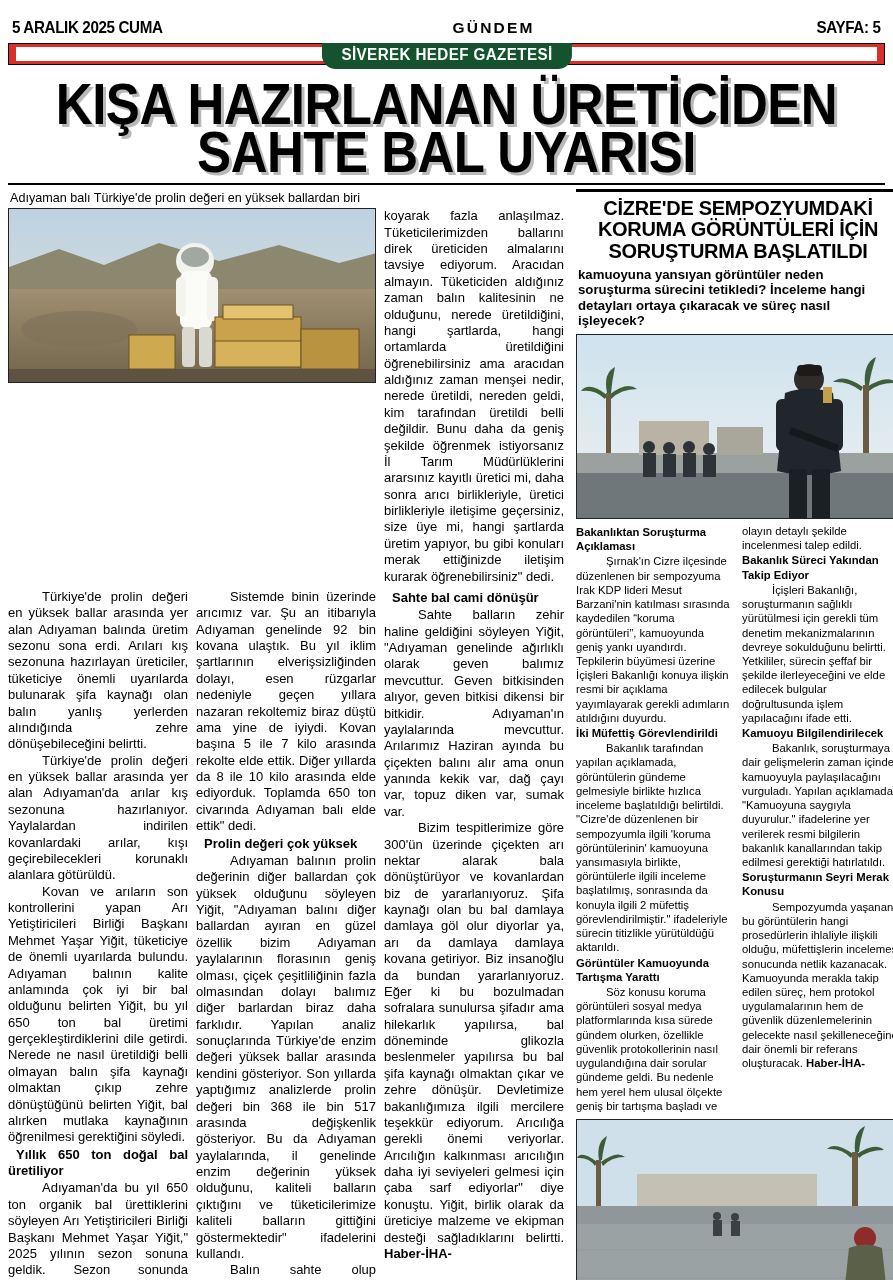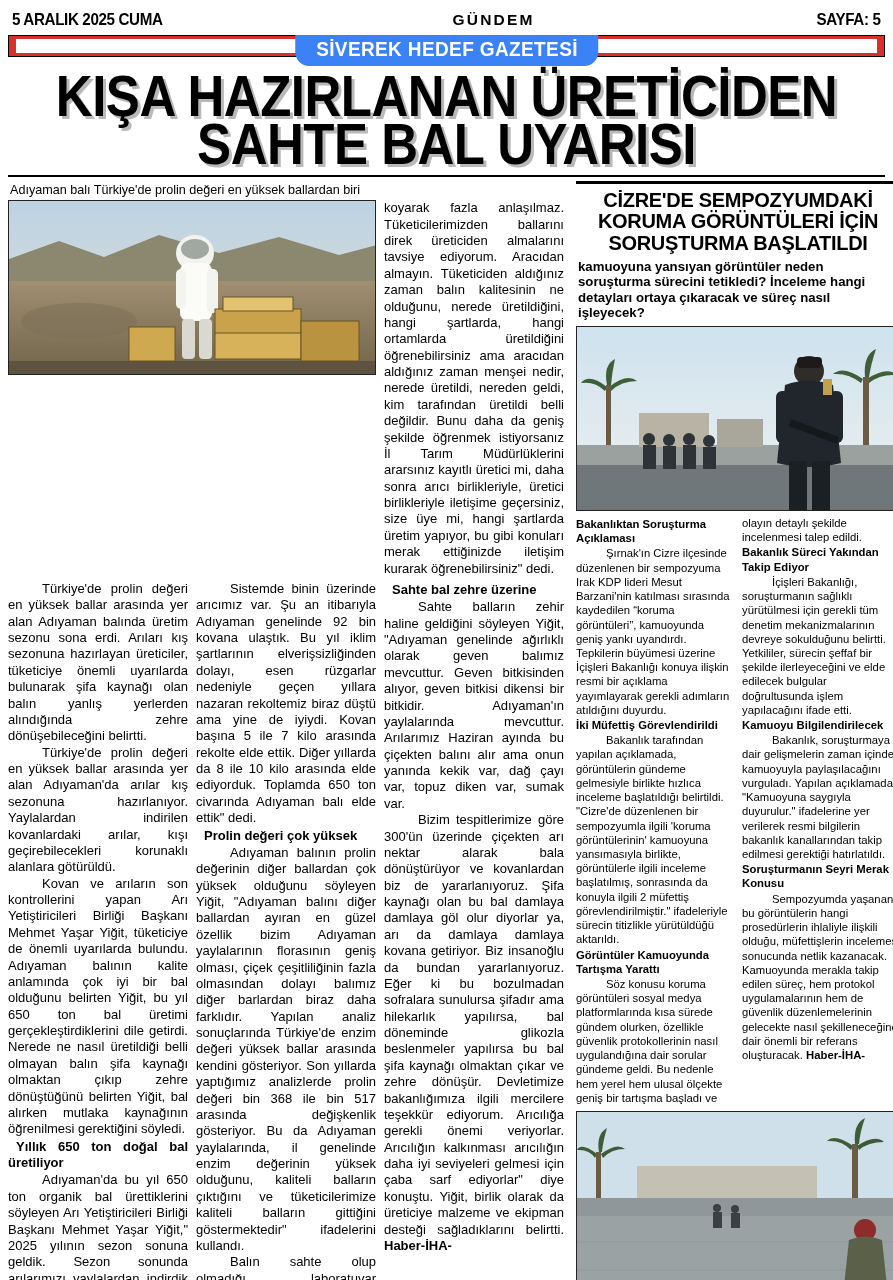--- a/index.html
+++ b/index.html
@@ -4,21 +4,21 @@
 <style>
   * { box-sizing: border-box; }
   html, body { margin:0; padding:0; }
   body {
     width: 893px; height: 1280px;
     background: #ffffff;
     font-family: "Liberation Sans", sans-serif;
     color: #000;
     overflow: hidden;
   }
-  .page { position: relative; width: 893px; height: 1280px; padding: 4px 8px; }
+  .page { position: relative; width: 893px; height: 1280px; padding: 12px 8px; }
 
   
   .masthead {
     display: flex; align-items: flex-end; justify-content: space-between;
     padding: 6px 4px 4px 4px;
   }
   .masthead .date, .masthead .pageno {
     font-weight: bold; font-size: 16.5px; letter-spacing: -0.4px;
     font-family: "Liberation Sans", sans-serif;
     transform: scaleX(0.92); transform-origin: left bottom;
@@ -32,22 +32,22 @@
   .ribbon-bar {
     position: absolute; left: 0; right: 0; top: 0; height: 22px;
     background: #d9302c; border: 1px solid #000;
   }
   .ribbon-inner {
     position: absolute; left: 8px; right: 8px; top: 4px; height: 14px;
     background: #ffffff;
   }
   .ribbon-tab {
     position:absolute; left: 50%; transform: translateX(-50%); top: 0;
-    background: #3b82f6; color:#fff; padding: 3px 14px 5px 14px;
-    font-weight: bold; font-size: 20px; letter-spacing: 0.4px;
+    background: #14532d; color:#fff; padding: 3px 14px 5px 14px;
+    font-weight: bold; font-size: 16px; letter-spacing: 0.4px;
     border-radius: 0 0 14px 14px; white-space: nowrap;
     font-family: "Liberation Sans", sans-serif;
     transform-origin: center top;
   }
   .ribbon-tab span { display:inline-block; transform: scaleX(0.95); }
 
   
   .main-headline {
     text-align: center; font-weight: bold; line-height: 0.94;
     letter-spacing: -0.5px; margin: 12px 0 2px 0;
@@ -188,21 +188,21 @@
         </div>
 
         <div class="col">
           <p>Sistemde binin üzerinde arıcımız var. Şu an itibarıyla Adıyaman genelinde 92 bin kovana ulaştık. Bu yıl iklim şartlarının elverişsizliğinden dolayı, esen rüzgarlar nedeniyle geçen yıllara nazaran rekoltemiz biraz düştü ama yine de iyiydi. Kovan başına 5 ile 7 kilo arasında rekolte elde ettik. Diğer yıllarda da 8 ile 10 kilo arasında elde ediyorduk. Toplamda 650 ton civarında Adıyaman balı elde ettik" dedi.</p>
           <span class="sub">Prolin değeri çok yüksek</span>
           <p>Adıyaman balının prolin değerinin diğer ballardan çok yüksek olduğunu söyleyen Yiğit, "Adıyaman balını diğer ballardan ayıran en güzel özellik bizim Adıyaman yaylalarının florasının geniş olması, çiçek çeşitliliğinin fazla olmasından dolayı balımız diğer barlardan biraz daha farklıdır. Yapılan analiz sonuçlarında Türkiye'de enzim değeri yüksek ballar arasında kendini gösteriyor. Son yıllarda yaptığımız analizlerde prolin değeri bin 368 ile bin 517 arasında değişkenlik gösteriyor. Bu da Adıyaman yaylalarında, il genelinde enzim değerinin yüksek olduğunu, kaliteli balların çıktığını ve tüketicilerimize kaliteli balların gittiğini göstermektedir" ifadelerini kullandı.</p>
           <p>Balın sahte olup olmadığı laboratuvar ortamından anlaşıldığını belirten Yiğit, "Çünkü yakma işlemi ile tabağın altına koyarak veyahut sıcak suya</p>
         </div>
 
         <div class="col">
-          <span class="sub">Sahte bal zehre üzerine</span>
+          <span class="sub">Sahte bal cami dönüşür</span>
           <p>Sahte balların zehir haline geldiğini söyleyen Yiğit, "Adıyaman genelinde ağırlıklı olarak geven balımız mevcuttur. Geven bitkisinden alıyor, geven bitkisi dikensi bir bitkidir. Adıyaman'ın yaylalarında mevcuttur. Arılarımız Haziran ayında bu çiçekten balını alır ama onun yanında kekik var, dağ çayı var, topuz diken var, sumak var.</p>
           <p><span>Bizim tespitlerimize göre 300'ün üzerinde çiçekten arı nektar alarak bala dönüştürüyor ve kovanlardan biz de yararlanıyoruz. Şifa kaynağı olan bu bal damlaya damlaya göl olur diyorlar ya, arı da damlaya damlaya kovana getiriyor. Biz insanoğlu da bundan yararlanıyoruz. Eğer ki bu bozulmadan sofralara sunulursa şifadır ama hilekarlık yapılırsa, bal döneminde glikozla beslenmeler yapılırsa bu bal şifa kaynağı olmaktan çıkar ve zehre dönüşür. Devletimize bakanlığımıza ilgili mercilere teşekkür ediyorum. Arıcılığa gerekli önemi veriyorlar. Arıcılığın kalkınması arıcılığın daha iyi seviyeleri gelmesi için çaba sarf ediyorlar" diye konuştu. Yiğit, birlik olarak da üreticiye malzeme ve ekipman desteği sağladıklarını belirtti. </span><b>Haber-İHA-</b></p>
         </div>
       </div>
 
       <div class="bottom-sec">
         <div class="b-headline">
           <span class="bl1"><span>ŞANLIURFA'DA CAMİDE</span></span>
         </div>
 

